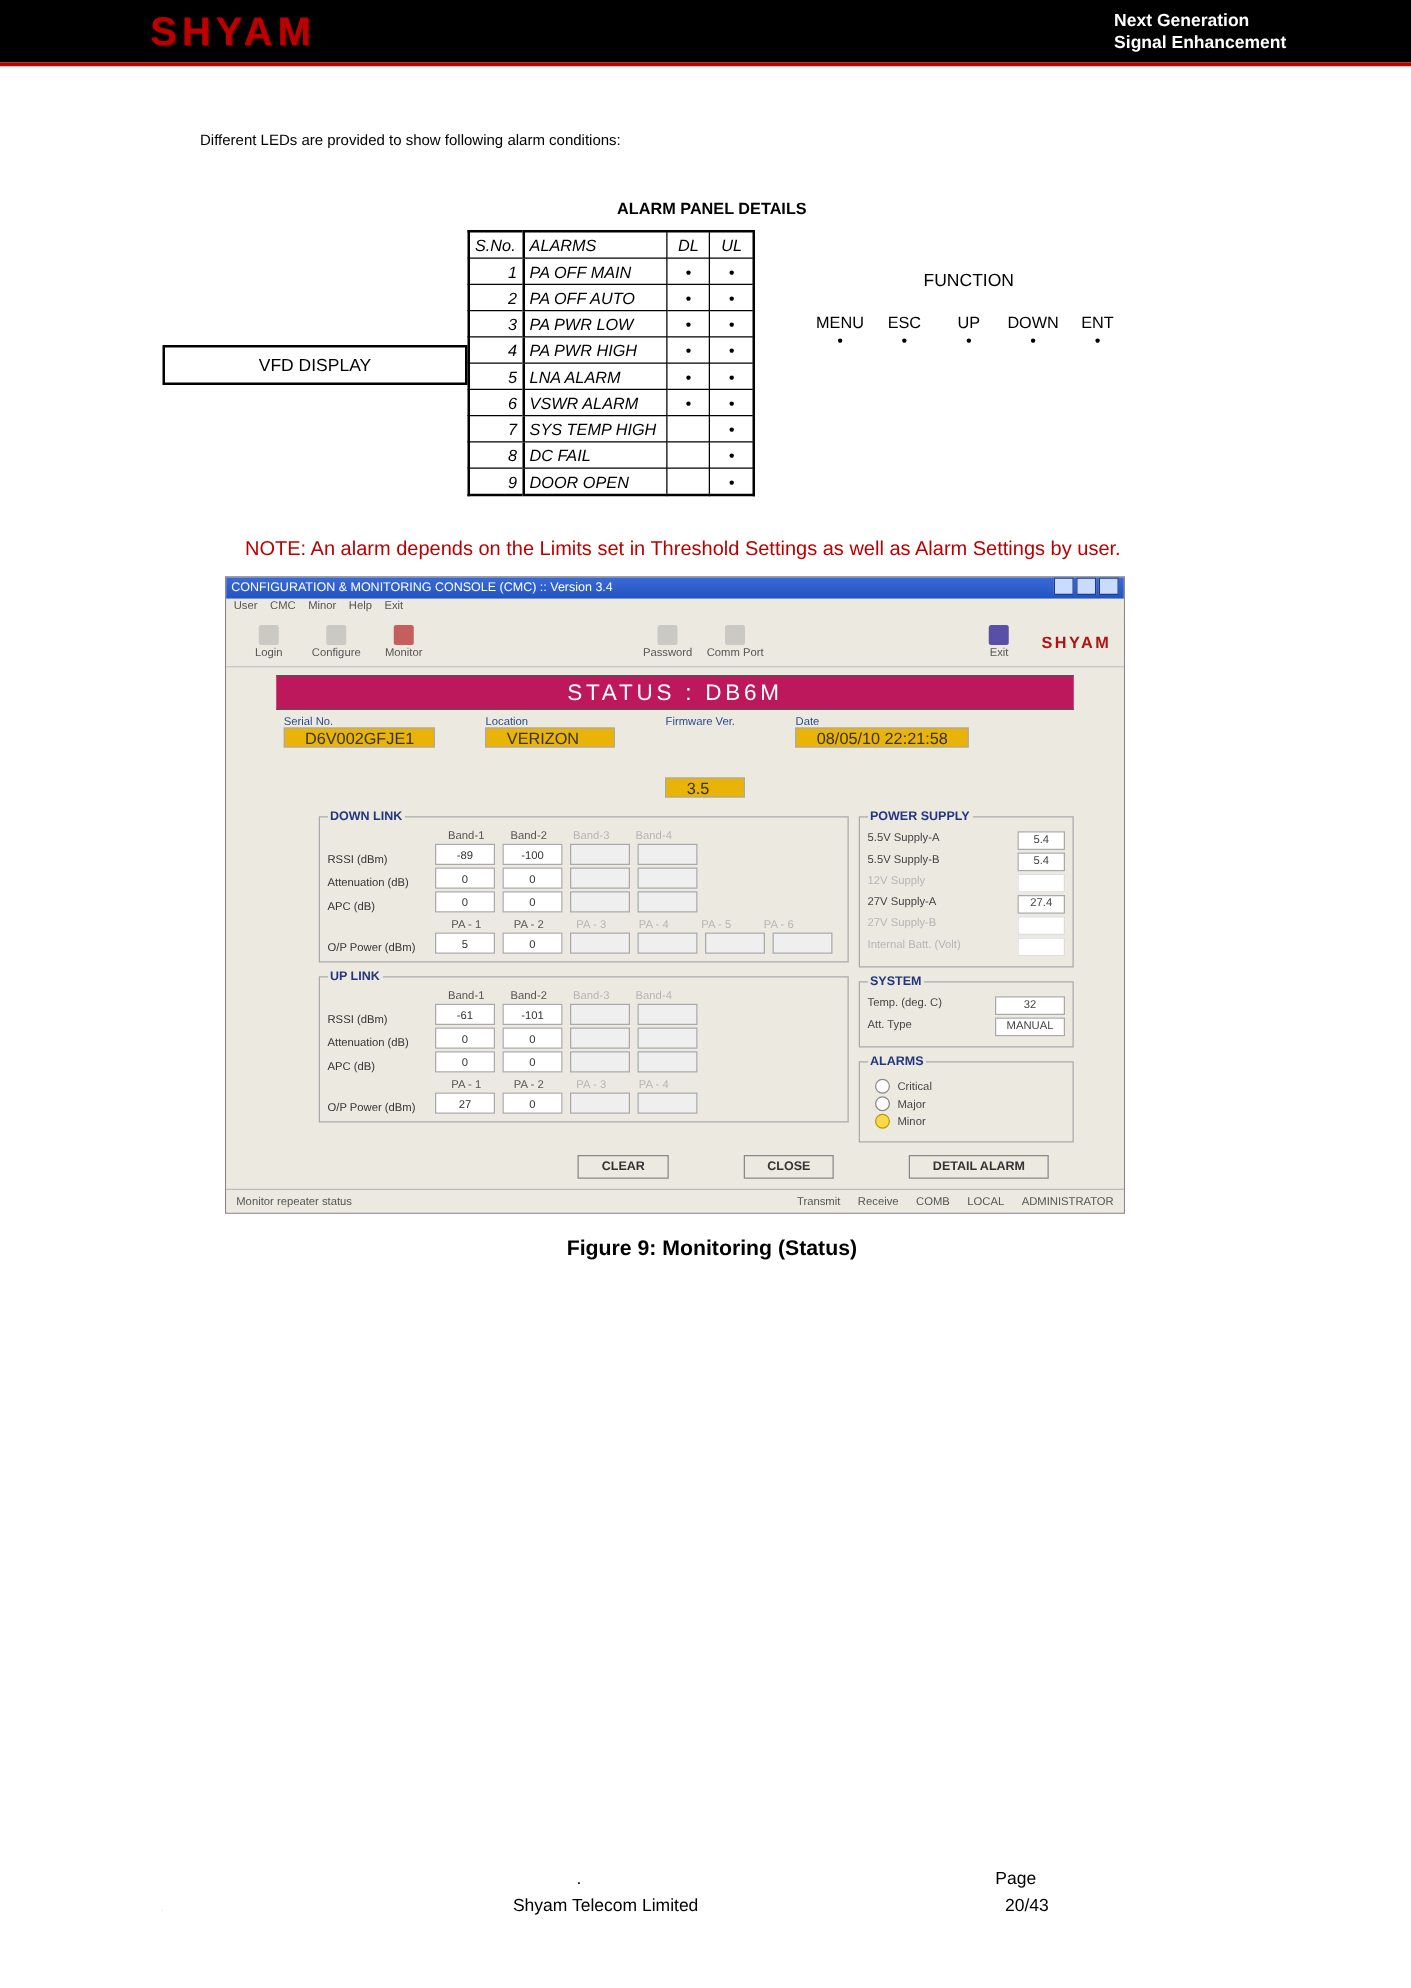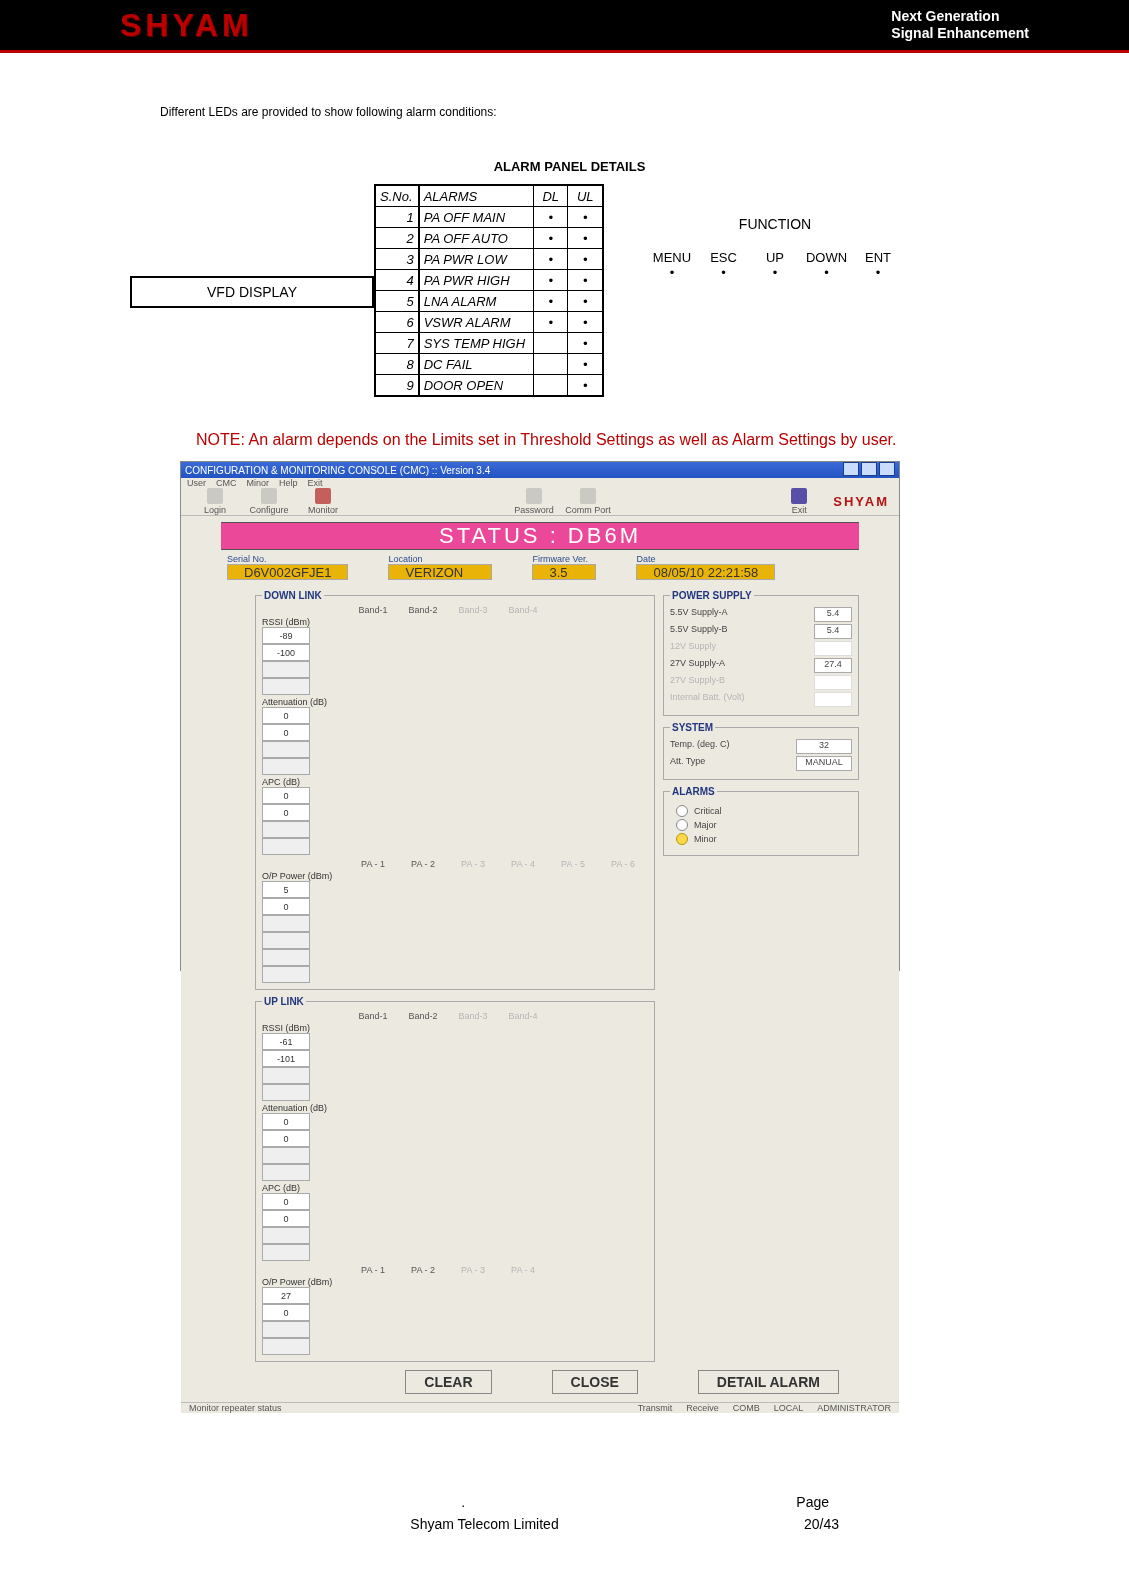--- a/index.html
+++ b/index.html
@@ -55,52 +55,52 @@
   }
   .ss-winbtns span{display:inline-block;width:14px;height:12px;background:#c9dcff;margin-left:2px;border:1px solid #1a3b91;}
   .ss-menubar { height:14px; font-size:9px; color:#555; padding:0 6px; display:flex; gap:10px; background:#ece9e1; }
   .ss-toolbar { height:40px; background:#ece9e1; border-bottom:1px solid #bbb; display:flex; align-items:center;
     justify-content:space-between; padding:0 10px; font-size:9px; color:#555; }
   .ss-toolbar .tbtn { display:flex; flex-direction:column; align-items:center; gap:1px; width:48px;}
   .ss-toolbar .tbtn .ico{width:16px;height:16px;background:#999;border-radius:2px;opacity:.4;}
   .ss-brand { color:#b11212; font-weight:900; font-size:13px; letter-spacing:2px; font-family:"Arial Black",Arial,sans-serif; }
   .ss-body { flex:1; background:#ece9e1; padding:6px 40px 0 40px; display:flex; flex-direction:column; }
   .ss-statusbar {
-    background:#ec4899; color:#fff; text-align:center; font-size:22px;
+    background:#be185d; color:#fff; text-align:center; font-size:18px;
     height:26px; display:flex; align-items:center; justify-content:center;
     border-top:1px solid #555; border-bottom:1px solid #555; letter-spacing:3px;
   }
   .ss-groups { flex:1; display:flex; gap:8px; padding-top:6px;padding-left:34px;}
   .ss-left { flex:1.55; display:flex; flex-direction:column; gap:6px;}
   .ss-right { flex:1; display:flex; flex-direction:column; gap:6px;}
   .ss-toprow { display:flex; gap:40px; padding:4px 6px;}
   .ss-kv label{ color:#2a4a8a; font-size:9px; display:block;}
   .ss-kv .val{ background:#eab308; border:1px solid #aaa; height:14px; font-size:13px; padding:0 16px; min-width:70px; display:inline-block; color:#333;}
   fieldset.grp{ border:1px solid #aaa; padding:4px 6px 6px 6px; margin:0;}
   fieldset.grp legend{ color:#22367f; font-weight:bold; font-size:10px; padding:0 2px;}
   .band-head{display:flex;font-size:9px;color:#555;}
   .band-head .lbl{width:86px;}
   .band-head .col{width:50px;text-align:center;}
   .disabled{color:#b5b5b5;}
-  .frow{display:flex;align-items:flex-start;font-size:9px;margin-top:2px;flex-direction:column;}
+  .frow{display:flex;align-items:flex-end;font-size:9px;margin-top:2px;}
   .frow .lbl{width:86px;color:#333;}
   .frow input{width:42px;height:13px;border:1px solid #aaa;font-size:9px;text-align:center;color:#333;margin-right:6px;background:#fff;}
   .frow input.dis{background:#efefef;color:#bbb;}
   .psrow{display:flex;justify-content:space-between;font-size:9px;margin:2px 0;}
   .psrow.dis{color:#b5b5b5;}
   .psrow .val{border:1px solid #aaa;background:#fff;width:36px;height:13px;text-align:center;}
   .psrow.dis .val{border-color:#ddd;}
   .sysrow{display:flex;justify-content:space-between;font-size:9px;margin:2px 0;}
   .sysrow .val{border:1px solid #aaa;background:#fff;width:54px;height:13px;text-align:center;}
   .alarms-list{font-size:9px;padding:2px 6px;}
   .al-item{display:flex;align-items:center;gap:6px;margin:2px 0;}
   .al-dot{width:10px;height:10px;border-radius:50%;border:1px solid #888;background:#fff;}
   .al-dot.on{background:#ffd84a;border-color:#b49a00;}
   .ss-btnrow{display:flex;gap:60px;justify-content:flex-end;padding:8px 20px;}
-  .ss-btn{border:1px solid #888;background:#ece9e1;font-size:14px;font-weight:bold;padding:3px 18px;color:#333;}
+  .ss-btn{border:1px solid #888;background:#ece9e1;font-size:10px;font-weight:bold;padding:3px 18px;color:#333;}
   .ss-footer{background:#ece9e1;border-top:1px solid #bbb;height:18px;display:flex;justify-content:space-between;align-items:center;padding:0 8px;font-size:9px;color:#555;}
   .ss-footer .r{display:flex;gap:14px;}
   .fig-caption { font-size:17px; font-weight:bold; text-align:center; margin-top:18px; }
   .page-footer {
     position:absolute; bottom:58px; left:130px; right:130px; font-size:14px;
     display:flex; justify-content:space-between;
   }
   .page-footer .mid{position:absolute;left:0;right:0;text-align:center;width:100%;}
   .page-footer span{background:#fff;position:relative;z-index:2;}
   .p-line{position:absolute;bottom:80px;left:130px;right:130px;text-align:center;font-size:14px;}
@@ -267,21 +267,21 @@
           <div class="ss-brand">SHYAM</div>
         </div>
       </div>
 
       <div class="ss-body">
         <div class="ss-statusbar">STATUS : DB6M</div>
 
         <div class="ss-toprow">
           <div class="ss-kv"><label>Serial No.</label><span class="val">D6V002GFJE1</span></div>
           <div class="ss-kv"><label>Location</label><span class="val">VERIZON</span></div>
-          <div class="ss-kv"><label>Firmware Ver.</label><span class="val" style="min-width:30px;">3.5</span></div>
+          <div class="ss-kv"><label>Firmware Ver.</label><span class="val" style="min-width:30px;margin-top:40px;">3.5</span></div>
           <div class="ss-kv"><label>Date</label><span class="val" style="min-width:90px;">08/05/10 22:21:58</span></div>
         </div>
 
         <div class="ss-groups">
           <div class="ss-left">
 
             <fieldset class="grp">
               <legend>DOWN LINK</legend>
               <div class="band-head">
                   <span class="lbl"></span>

